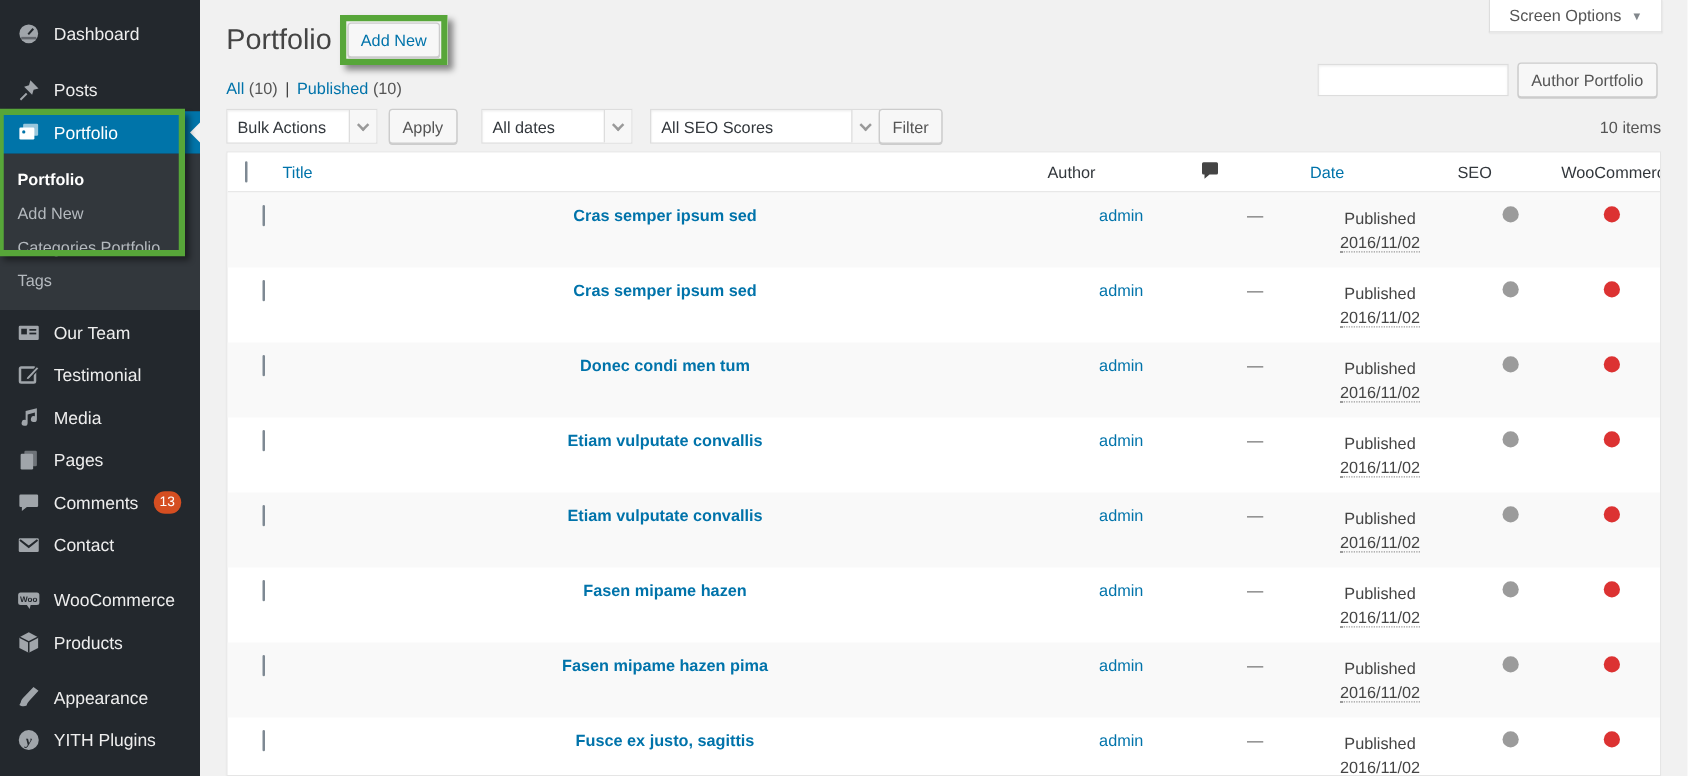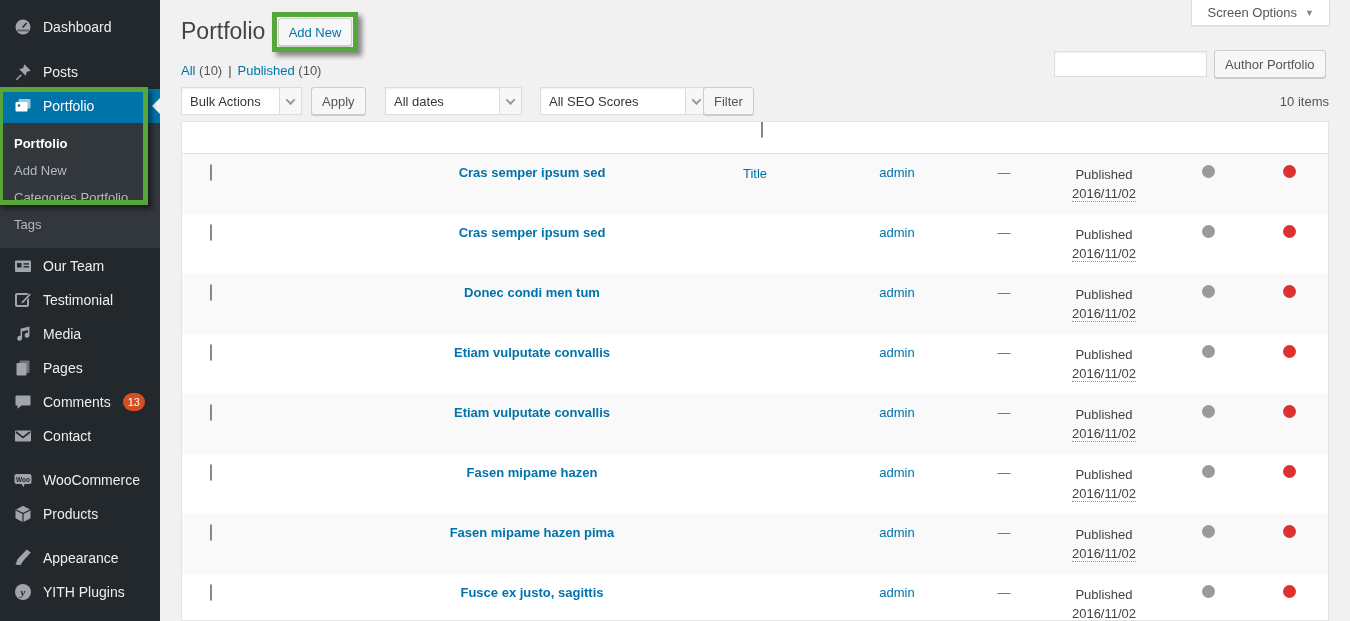--- a/index.html
+++ b/index.html
@@ -54,21 +54,21 @@
   .select .caret-box { width:22px; align-self:stretch; border-left:1px solid #ddd; background:#f7f7f7;
                        display:flex; align-items:center; justify-content:center; }
   .select .caret { width:7px; height:7px; border-right:2px solid #999; border-bottom:2px solid #999;
                    transform:rotate(45deg) translate(-1px,-1px); }
   .items-count { position:absolute; right:21px; top:94px; color:#555; }
 
   
   .list-table { position:absolute; left:181px; top:121px; width:1148px; height:500px; background:#fff;
                 border:1px solid #e5e5e5; box-shadow:0 1px 1px rgba(0,0,0,.04); overflow:hidden; }
   .trow { display:flex; width:100%; }
-  .thead { height:32px; align-items:center; border-bottom:1px solid #e1e1e1; background:#fff;flex-direction:column; }
+  .thead { height:32px; align-items:center; border-bottom:1px solid #e1e1e1; background:#fff; }
   .col-cb { flex:0 0 44px; }
   .col-title { flex:0 0 612px; }
   .col-author { flex:0 0 118px; }
   .col-comments { flex:0 0 92px; }
   .col-date { flex:0 0 112px; }
   .col-seo { flex:0 0 89px; }
   .col-readability { flex:1; }
   .thead .hlabel { color:#32373c; }
   .thead .sortable { color:#0073aa; text-decoration:none; cursor:pointer; }
   .checkbox { width:14px; height:14px; border:1px solid #7e8993; border-radius:2px; background:#fff;
@@ -264,27 +264,27 @@
   <button class="btn search-btn">Author Portfolio</button>
 
   <div class="select" style="left:181px;width:121px">
     <span class="label">Bulk Actions</span>
     <span class="caret-box">
         <span class="caret"></span>
       </span>
   </div>
   <button class="btn" style="position:absolute;left:311px;top:87px">Apply</button>
 
-  <div class="select" style="left:385px;width:137px">
+  <div class="select" style="left:385px;width:121px">
     <span class="label">All dates</span>
     <span class="caret-box">
         <span class="caret"></span>
       </span>
   </div>
-  <div class="select" style="left:540px;width:168px">
+  <div class="select" style="left:520px;width:184px">
     <span class="label">All SEO Scores</span>
     <span class="caret-box">
         <span class="caret"></span>
       </span>
   </div>
   <button class="btn" style="position:absolute;left:703px;top:87px">Filter</button>
 
   <div class="items-count">10 items</div>
 
   <div class="list-table">

